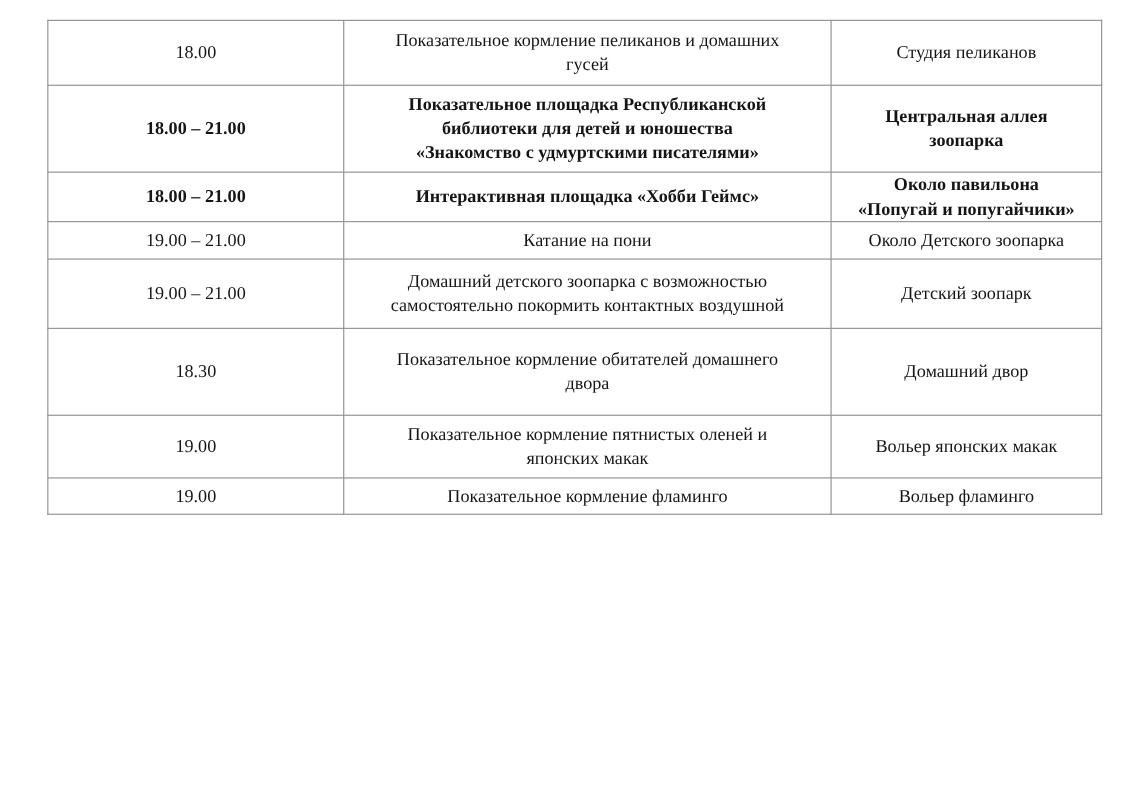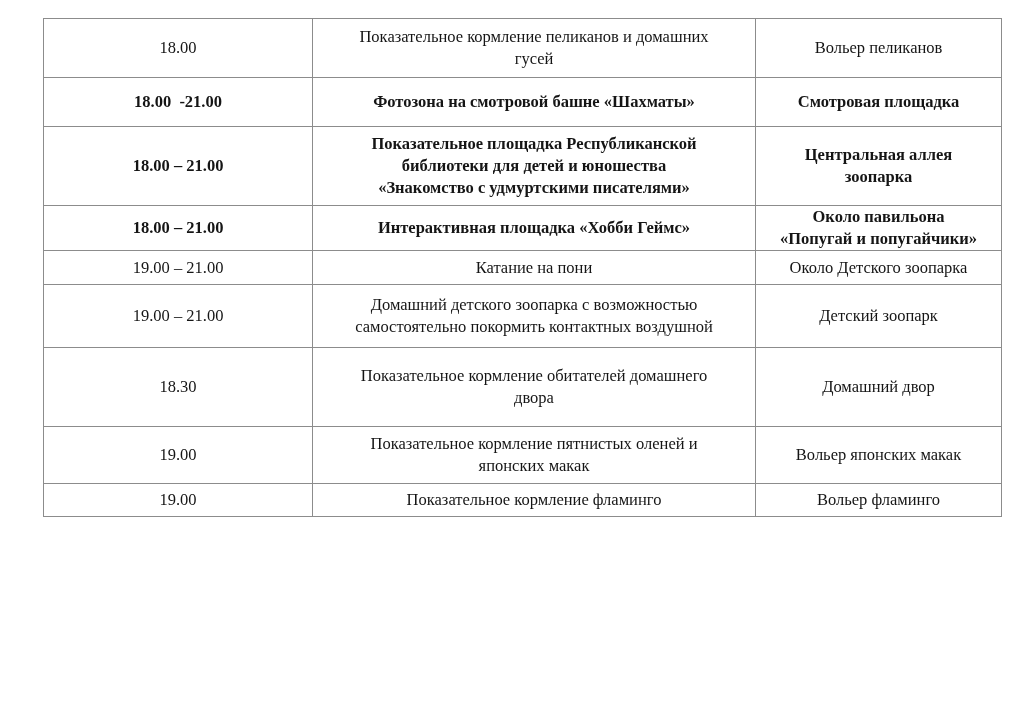--- a/index.html
+++ b/index.html
@@ -34,33 +34,24 @@
     </colgroup>
   <tbody>
 
     <tr style="height:59px">
       <td>18.00</td>
       <td>
         <span class="line">Показательное кормление пеликанов и домашних</span>
         <span class="line">гусей</span>
       </td>
       <td>
-        <span class="line">Вольер пеликанов</span>
+        <span class="line">Студия пеликанов</span>
       </td>
     </tr>
 
-    <tr style="height:49px">
-      <td class="bold" style="white-space:pre">18.00  -21.00</td>
-      <td class="bold">
-        <span class="line">Фотозона на смотровой башне «Шахматы»</span>
-      </td>
-      <td class="bold valign-bottom">
-        <span class="line">Смотровая площадка</span>
-      </td>
-    </tr>
 
     <tr style="height:79px">
       <td class="bold">18.00 – 21.00</td>
       <td class="bold">
         <span class="line">Показательное площадка Республиканской</span>
         <span class="line">библиотеки для детей и юношества</span>
         <span class="line">«Знакомство с удмуртскими писателями»</span>
       </td>
       <td class="bold">
         <span class="line">Центральная аллея</span>

